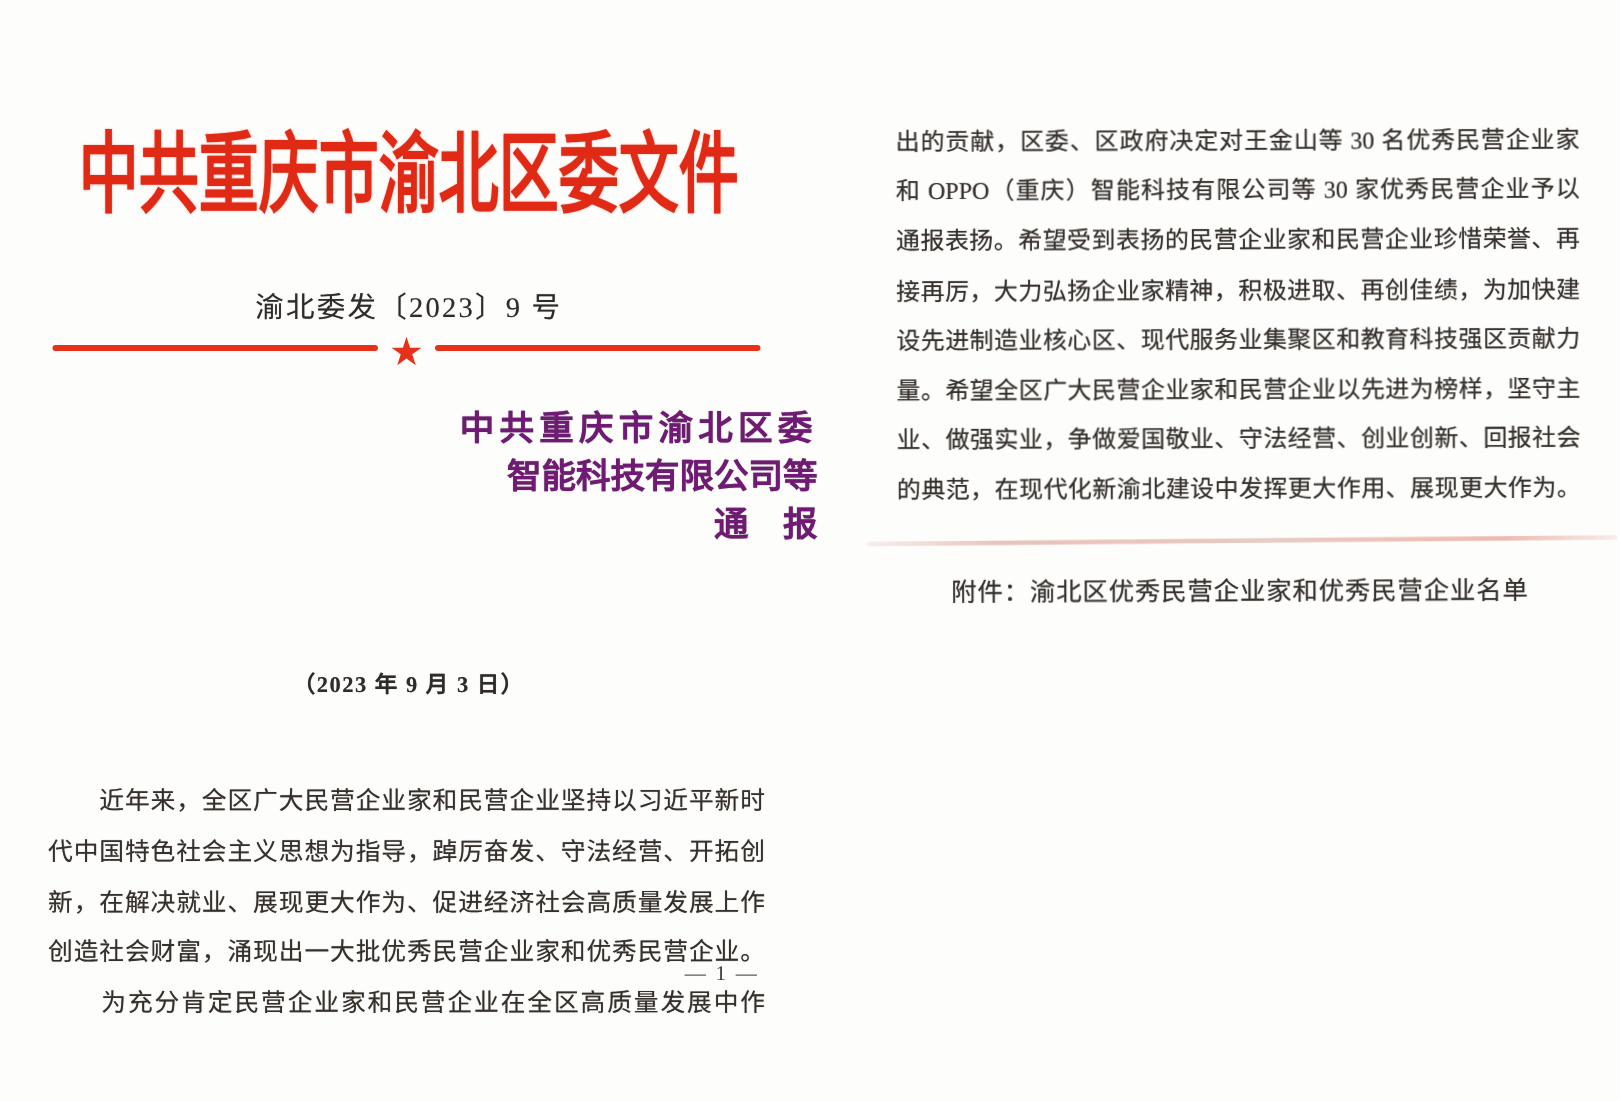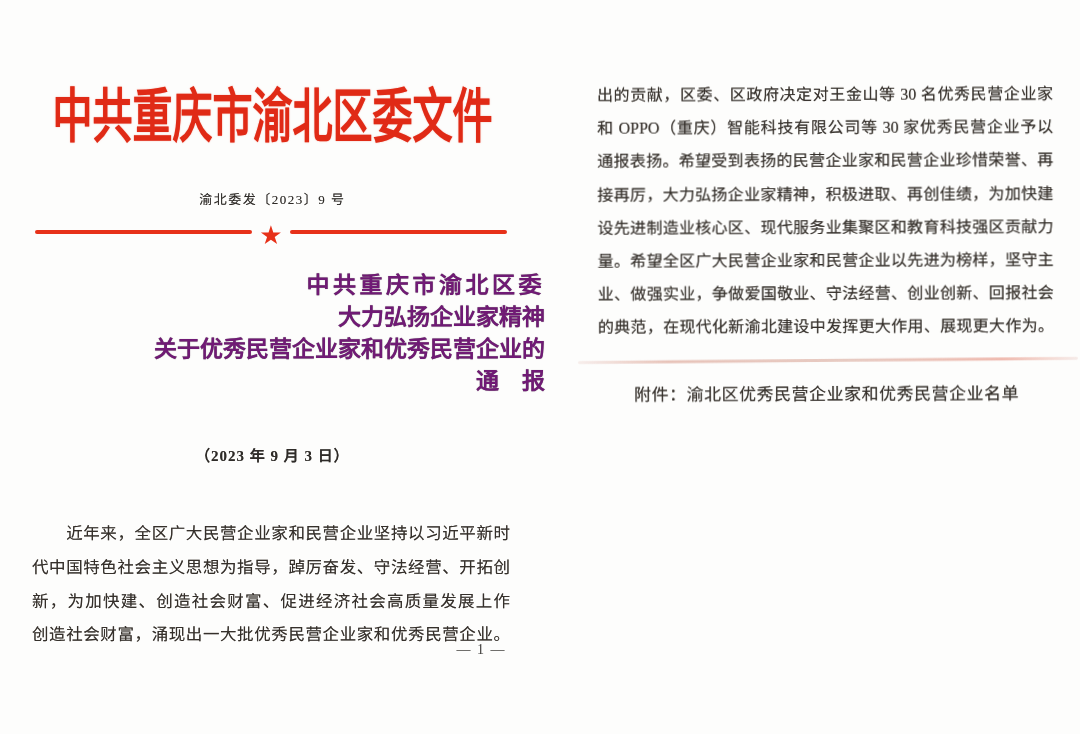--- a/index.html
+++ b/index.html
@@ -23,21 +23,21 @@
     font-size: 40px; font-weight: 700; line-height: 1;
     color: var(--masthead-red, #e02a16);
     transform: scaleY(1.48); transform-origin: 50% 0;
     letter-spacing: 0px;
     text-shadow: 0 0 1px rgba(225, 50, 25, 0.55);
     white-space: nowrap;
   }
   .doc-number {
     position: absolute; top: 189px; left: 0; width: 545px;
     text-align: center;
-    font-size: 13px; color: #2e2b28; letter-spacing: 1.5px;
+    font-size: 19px; color: #2e2b28; letter-spacing: 1.5px;
     text-shadow: 0 0 0.6px rgba(60,55,50,0.5);
   }
   .rule {
     position: absolute; top: 221px; left: 35px; width: 472px; height: 22px;
     display: flex; align-items: center;
   }
   .rule-seg {
     flex: 1; height: 3.5px; border-radius: 2px;
     background: var(--rule-red, #e73119);
   }
@@ -113,32 +113,32 @@
     <div class="doc-number">渝北委发〔2023〕9 号</div>
 
     <div class="rule">
       <span class="rule-seg"></span>
       <span class="rule-star">★</span>
       <span class="rule-seg"></span>
     </div>
 
     <div class="title-block">
       <div class="title-line-1">中共重庆市渝北区委</div>
-      <div class="title-line-2">大力弘扬企业家精神</div>
-      <div class="title-line-3">关于优秀民营企业家和优秀民营企业的</div>
+      <div class="title-line-2">智能科技有限公司等</div>
       <div class="title-line-4">通　报</div>
     </div>
 
     <div class="date-line">（2023 年 9 月 3 日）</div>
 
     <div class="body-left">
       <div class="body-line">　　近年来，全区广大民营企业家和民营企业坚持以习近平新时</div>
       <div class="body-line">代中国特色社会主义思想为指导，踔厉奋发、守法经营、开拓创</div>
-      <div class="body-line">新，为加快建、创造社会财富、促进经济社会高质量发展上作</div>
+      <div class="body-line">新，在解决就业、展现更大作为、促进经济社会高质量发展上作</div>
       <div class="body-line">创造社会财富，涌现出一大批优秀民营企业家和优秀民营企业。</div>
+      <div class="body-line">　　为充分肯定民营企业家和民营企业在全区高质量发展中作</div>
     </div>
 
     <div class="page-number">— 1 —</div>
   </section>
 
   <section class="page-right">
     <div class="body-right">
       <div class="body-line">出的贡献，区委、区政府决定对王金山等 30 名优秀民营企业家</div>
       <div class="body-line">和 OPPO（重庆）智能科技有限公司等 30 家优秀民营企业予以</div>
       <div class="body-line">通报表扬。希望受到表扬的民营企业家和民营企业珍惜荣誉、再</div>

